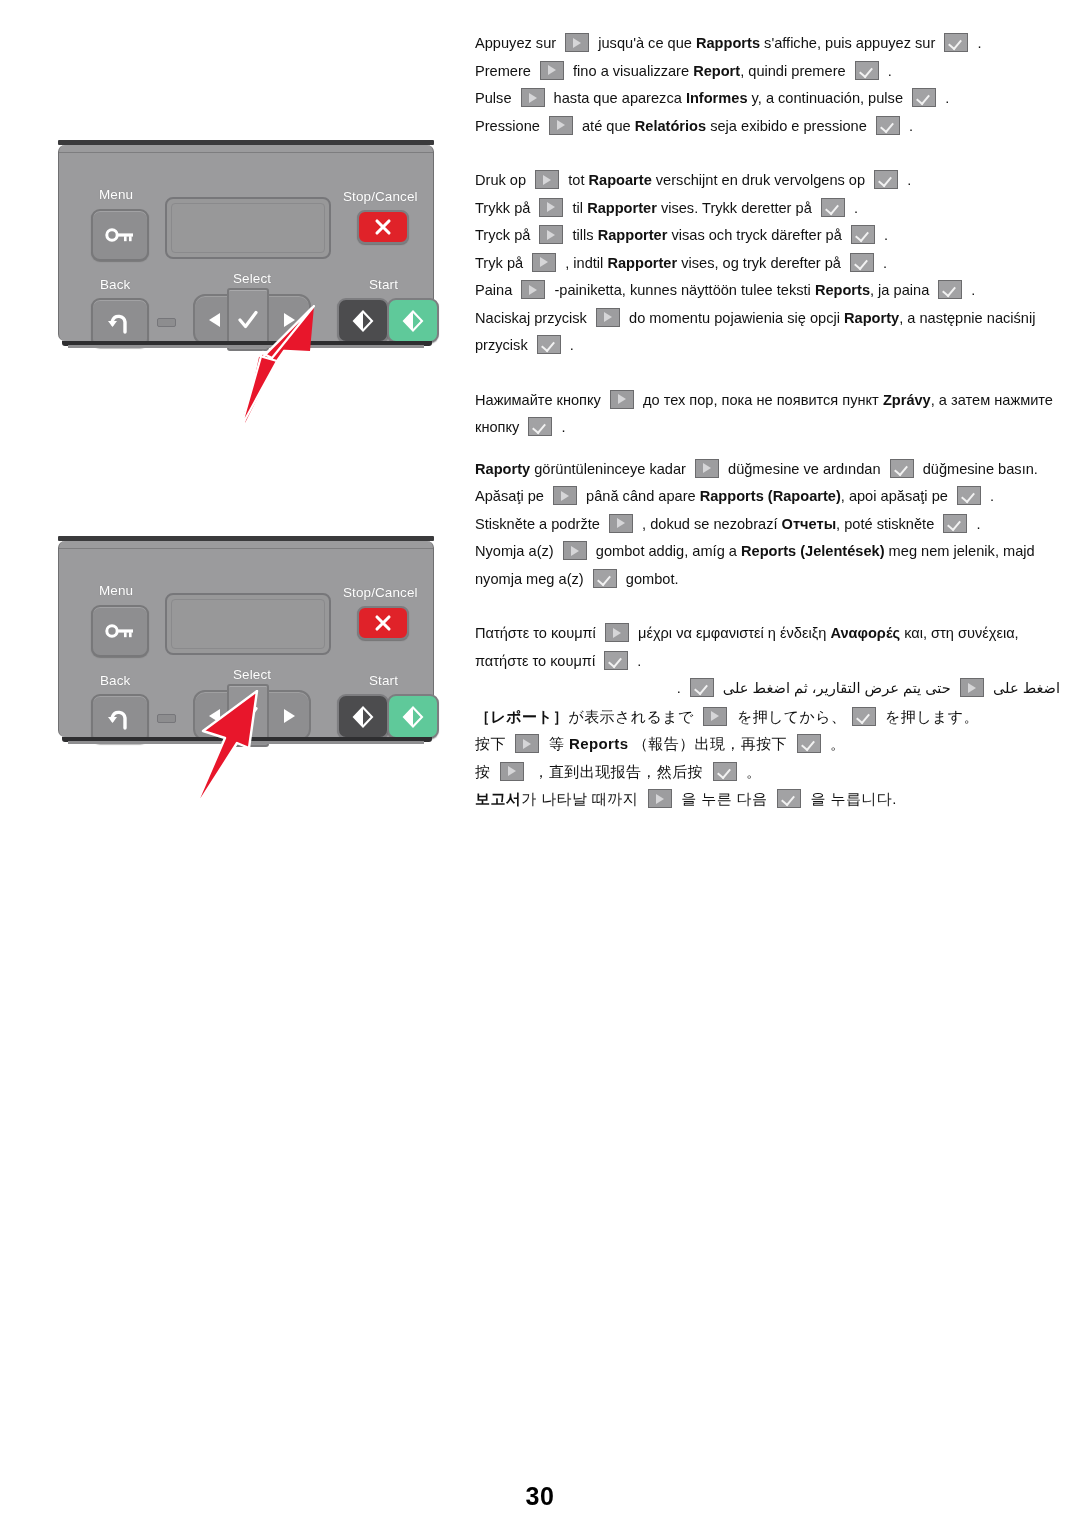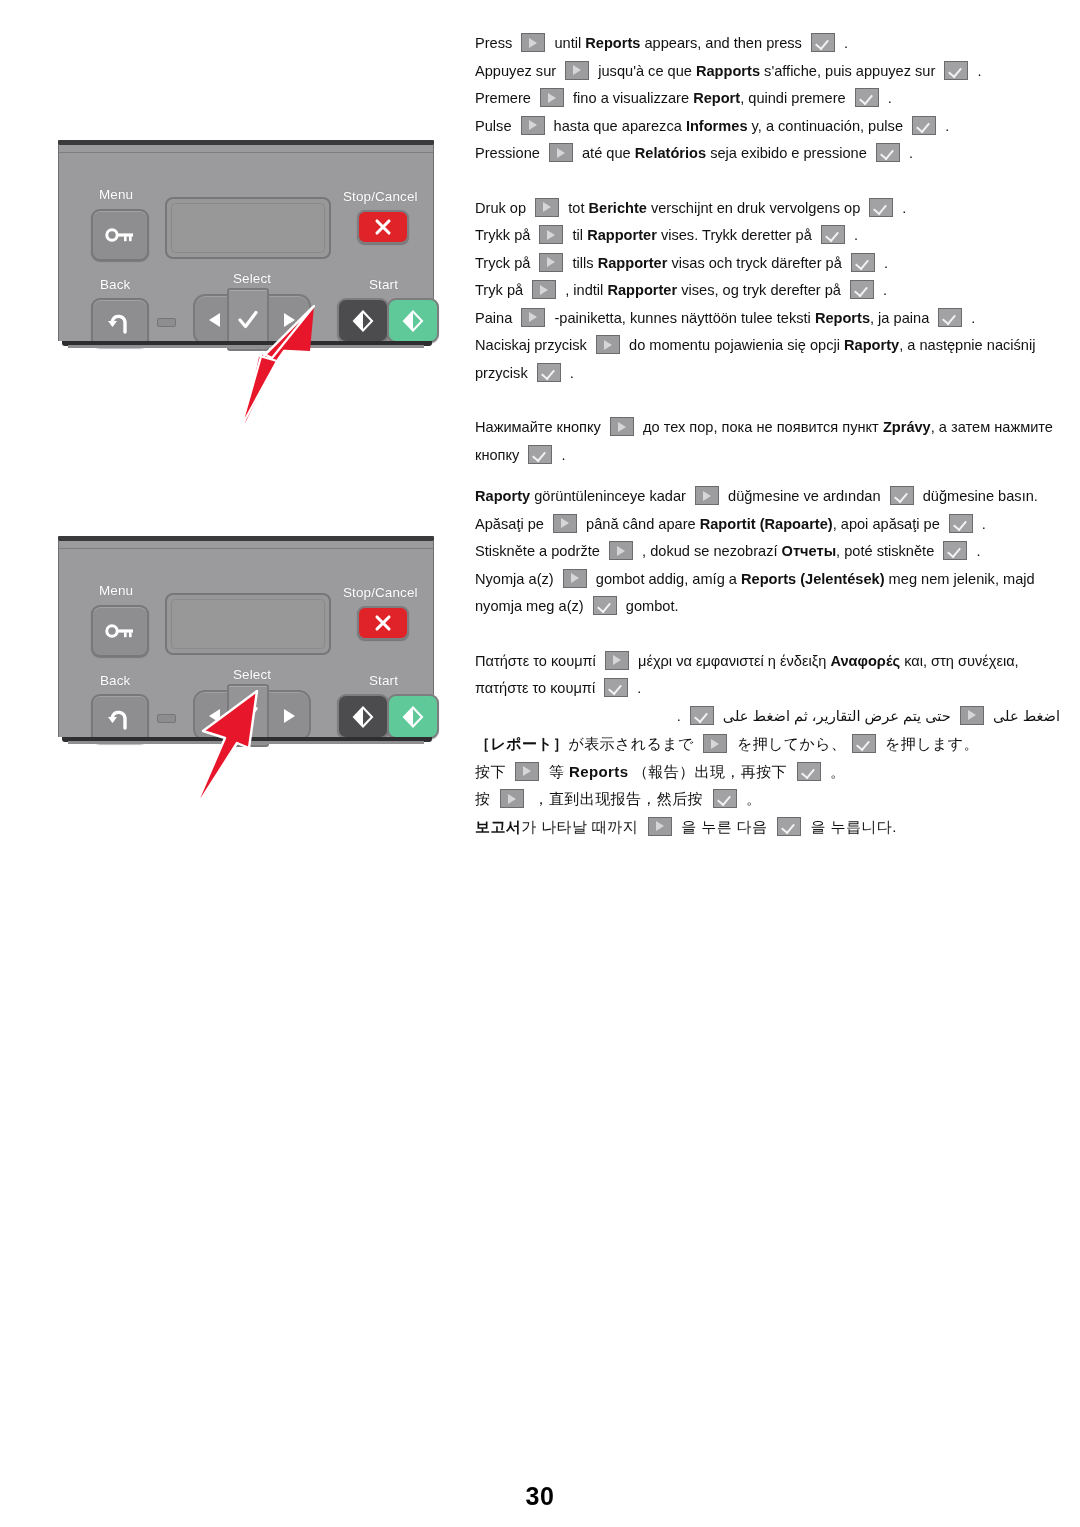--- a/index.html
+++ b/index.html
@@ -34,20 +34,21 @@
   .panel-body {
     position: absolute;
     left: 6px;
     top: 5px;
     width: 376px;
     height: 196px;
     background: #9b9b9d;
     border-left: 1.5px solid #6f6f71;
     border-right: 1.5px solid #6f6f71;
     box-sizing: border-box;
+    border-radius: 7px;
   }
   .panel-hairline {
     position: absolute;
     left: 0px;
     top: 7px;
     width: 100%;
     height: 1px;
     background: #7d7d7f;
   }
   .panel-bottom-edge {
@@ -394,45 +395,44 @@
   <div class="panel-bottom-edge2"></div>
 </div>
 
 <svg class="red-arrow" style="left:185px; top:690px; width:150px; height:130px;" viewBox="0 0 150 130">
   <path d="M72 1 L18 41 L40 48 L8 122 L52 53 L64 58 Z" fill="#e8162b" stroke="#ffffff" stroke-width="2.4" stroke-linejoin="round"></path>
 </svg>
 
 <div class="text-col">
 
   <div>
-    <div class="ln">Press <span class="ikey right"></span> until <b>Reports</b> appears, and then press <span class="ikey check"></span> .</div>
     <div class="ln">Appuyez sur <span class="ikey right"></span> jusqu'à ce que <b>Rapports</b> s'affiche, puis appuyez sur <span class="ikey check"></span> .</div>
     <div class="ln">Premere <span class="ikey right"></span> fino a visualizzare <b>Report</b>, quindi premere <span class="ikey check"></span> .</div>
     <div class="ln">Pulse <span class="ikey right"></span> hasta que aparezca <b>Informes</b> y, a continuación, pulse <span class="ikey check"></span> .</div>
     <div class="ln">Pressione <span class="ikey right"></span> até que <b>Relatórios</b> seja exibido e pressione <span class="ikey check"></span> .</div>
   </div>
 
   <div class="gap"></div>
 
   <div>
-    <div class="ln">Druk op <span class="ikey right"></span> tot <b>Berichte</b> verschijnt en druk vervolgens op <span class="ikey check"></span> .</div>
+    <div class="ln">Druk op <span class="ikey right"></span> tot <b>Rapoarte</b> verschijnt en druk vervolgens op <span class="ikey check"></span> .</div>
     <div class="ln">Trykk på <span class="ikey right"></span> til <b>Rapporter</b> vises. Trykk deretter på <span class="ikey check"></span> .</div>
     <div class="ln">Tryck på <span class="ikey right"></span> tills <b>Rapporter</b> visas och tryck därefter på <span class="ikey check"></span> .</div>
     <div class="ln">Tryk på <span class="ikey right"></span> , indtil <b>Rapporter</b> vises, og tryk derefter på <span class="ikey check"></span> .</div>
     <div class="ln">Paina <span class="ikey right"></span> -painiketta, kunnes näyttöön tulee teksti <b>Reports</b>, ja paina <span class="ikey check"></span> .</div>
     <div class="ln">Naciskaj przycisk <span class="ikey right"></span> do momentu pojawienia się opcji <b>Raporty</b>, a następnie naciśnij przycisk <span class="ikey check"></span> .</div>
   </div>
 
   <div class="gap"></div>
 
   <div>
     <div class="ln">Нажимайте кнопку <span class="ikey right"></span> до тех пор, пока не появится пункт <b>Zprávy</b>, а затем нажмите кнопку <span class="ikey check"></span> .</div>
     <div class="gap-sm"></div>
     <div class="ln"><b>Raporty</b> görüntüleninceye kadar <span class="ikey right"></span> düğmesine ve ardından <span class="ikey check"></span> düğmesine basın.</div>
-    <div class="ln">Apăsaţi pe <span class="ikey right"></span> până când apare <b>Raportit (Rapoarte)</b>, apoi apăsaţi pe <span class="ikey check"></span> .</div>
+    <div class="ln">Apăsaţi pe <span class="ikey right"></span> până când apare <b>Rapports (Rapoarte)</b>, apoi apăsaţi pe <span class="ikey check"></span> .</div>
     <div class="ln">Stiskněte a podržte <span class="ikey right"></span> , dokud se nezobrazí <b>Отчеты</b>, poté stiskněte <span class="ikey check"></span> .</div>
     <div class="ln">Nyomja a(z) <span class="ikey right"></span> gombot addig, amíg a <b>Reports (Jelentések)</b> meg nem jelenik, majd nyomja meg a(z) <span class="ikey check"></span> gombot.</div>
   </div>
 
   <div class="gap"></div>
 
   <div>
     <div class="ln">Πατήστε το κουμπί <span class="ikey right"></span> μέχρι να εμφανιστεί η ένδειξη <b>Αναφορές</b> και, στη συνέχεια, πατήστε το κουμπί <span class="ikey check"></span> .</div>
     <div class="ln rtl">اضغط على <span class="ikey right"></span> حتى يتم عرض التقارير، ثم اضغط على <span class="ikey check"></span> .</div>
     <div class="ln cjk"><b>［レポート］</b>が表示されるまで <span class="ikey right"></span> を押してから、<span class="ikey check"></span> を押します。</div>

